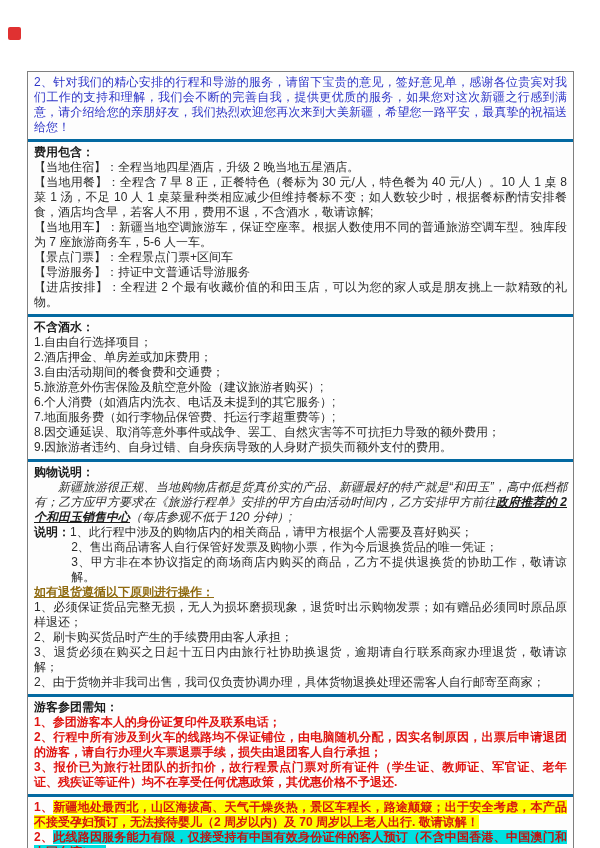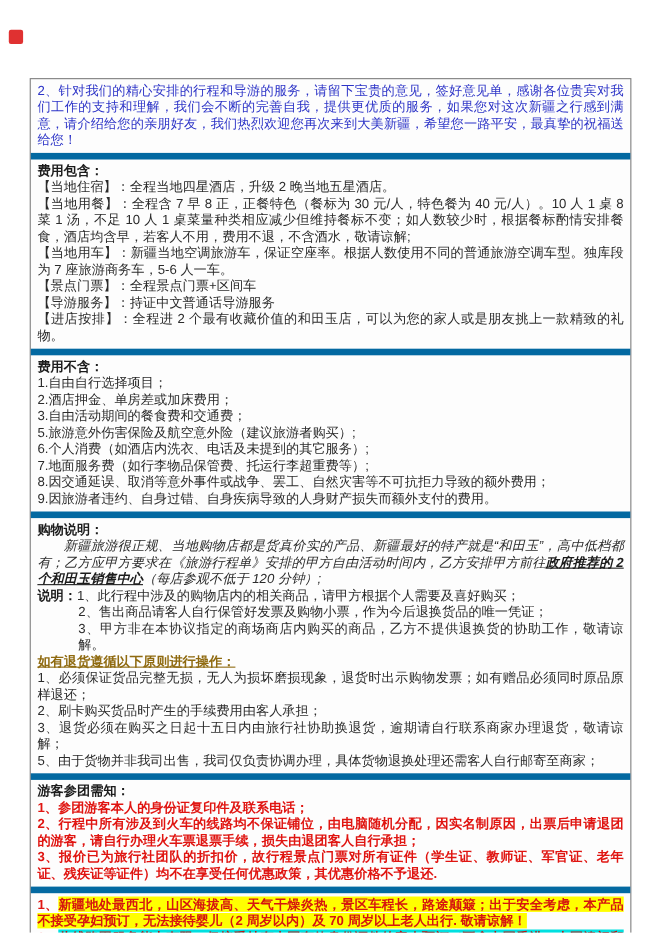--- a/index.html
+++ b/index.html
@@ -14,21 +14,21 @@
   .marker{
     position:absolute;left:8px;top:27px;width:13px;height:13px;
     background:#e03131;border-radius:2px;
   }
   .notice-table{
     position:absolute;left:27px;top:71px;width:545px;
     border:1px solid #7f7f7f;
     background:#fdfdfd;
     font-size:12px;line-height:15px;
   }
-  .row{padding:3px 6px 4px 6px;border-top:6px solid #0369a1;}
+  .row{padding:3px 6px 4px 6px;border-top:3px solid #0369a1;}
   .row:first-child{border-top:none;}
   .para{margin:0;text-align:justify;}
   .para.indent2{text-indent:2em;font-style:italic;}
   .para.indent3{padding-left:3.1em;}
   .blue{color:#2d34c7;}
   .bold{font-weight:bold;color:#1c1c1c;}
   .red{color:#e01511;font-weight:bold;}
   .boldul{font-weight:bold;text-decoration:underline;color:#1c1c1c;}
   .brown{color:#8f6a10;font-weight:bold;text-decoration:underline;}
   .hl-y{background:#ffff00;color:#d6150f;font-weight:bold;}
@@ -46,41 +46,41 @@
       <div class="row">
         <div class="para"><span class="bold">费用包含：</span></div>
         <div class="para"><span>【当地住宿】：全程当地四星酒店，升级 2 晚当地五星酒店。</span></div>
         <div class="para"><span>【当地用餐】：全程含 7 早 8 正，正餐特色（餐标为 30 元/人，特色餐为 40 元/人）。10 人 1 桌 8 菜 1 汤，不足 10 人 1 桌菜量种类相应减少但维持餐标不变；如人数较少时，根据餐标酌情安排餐食，酒店均含早，若客人不用，费用不退，不含酒水，敬请谅解;</span></div>
         <div class="para"><span>【当地用车】：新疆当地空调旅游车，保证空座率。根据人数使用不同的普通旅游空调车型。独库段为 7 座旅游商务车，5-6 人一车。</span></div>
         <div class="para"><span>【景点门票】：全程景点门票+区间车</span></div>
         <div class="para"><span>【导游服务】：持证中文普通话导游服务</span></div>
         <div class="para"><span>【进店按排】：全程进 2 个最有收藏价值的和田玉店，可以为您的家人或是朋友挑上一款精致的礼物。</span></div>
       </div>
       <div class="row">
-        <div class="para"><span class="bold">费用不含：</span></div>
+        <div class="para"><span class="bold">不含酒水：</span></div>
         <div class="para"><span>1.自由自行选择项目；</span></div>
         <div class="para"><span>2.酒店押金、单房差或加床费用；</span></div>
         <div class="para"><span>3.自由活动期间的餐食费和交通费；</span></div>
         <div class="para"><span>5.旅游意外伤害保险及航空意外险（建议旅游者购买）;</span></div>
         <div class="para"><span>6.个人消费（如酒店内洗衣、电话及未提到的其它服务）;</span></div>
         <div class="para"><span>7.地面服务费（如行李物品保管费、托运行李超重费等）;</span></div>
         <div class="para"><span>8.因交通延误、取消等意外事件或战争、罢工、自然灾害等不可抗拒力导致的额外费用；</span></div>
         <div class="para"><span>9.因旅游者违约、自身过错、自身疾病导致的人身财产损失而额外支付的费用。</span></div>
       </div>
       <div class="row">
         <div class="para"><span class="bold">购物说明：</span></div>
         <div class="para indent2"><span>新疆旅游很正规、当地购物店都是货真价实的产品、新疆最好的特产就是“和田玉”，高中低档都有；乙方应甲方要求在《旅游行程单》安排的甲方自由活动时间内，乙方安排甲方前往</span><span class="boldul">政府推荐的 2 个和田玉销售中心</span><span>（每店参观不低于 120 分钟）;</span></div>
         <div class="para"><span class="bold">说明：</span><span>1、此行程中涉及的购物店内的相关商品，请甲方根据个人需要及喜好购买；</span></div>
         <div class="para indent3"><span>2、售出商品请客人自行保管好发票及购物小票，作为今后退换货品的唯一凭证；</span></div>
         <div class="para indent3"><span>3、甲方非在本协议指定的商场商店内购买的商品，乙方不提供退换货的协助工作，敬请谅解。</span></div>
         <div class="para"><span class="brown">如有退货遵循以下原则进行操作：</span></div>
         <div class="para"><span>1、必须保证货品完整无损，无人为损坏磨损现象，退货时出示购物发票；如有赠品必须同时原品原样退还；</span></div>
         <div class="para"><span>2、刷卡购买货品时产生的手续费用由客人承担；</span></div>
         <div class="para"><span>3、退货必须在购买之日起十五日内由旅行社协助换退货，逾期请自行联系商家办理退货，敬请谅解；</span></div>
-        <div class="para"><span>5、由于货物并非我司出售，我司仅负责协调办理，具体货物退换处理还需客人自行邮寄至商家；</span></div>
+        <div class="para"><span>2、由于货物并非我司出售，我司仅负责协调办理，具体货物退换处理还需客人自行邮寄至商家；</span></div>
       </div>
       <div class="row">
         <div class="para"><span class="bold">游客参团需知：</span></div>
         <div class="para"><span class="red">1、参团游客本人的身份证复印件及联系电话；</span></div>
         <div class="para"><span class="red">2、行程中所有涉及到火车的线路均不保证铺位，由电脑随机分配，因实名制原因，出票后申请退团的游客，请自行办理火车票退票手续，损失由退团客人自行承担；</span></div>
         <div class="para"><span class="red">3、报价已为旅行社团队的折扣价，故行程景点门票对所有证件（学生证、教师证、军官证、老年证、残疾证等证件）均不在享受任何优惠政策，其优惠价格不予退还.</span></div>
       </div>
       <div class="row">
         <div class="para"><span class="red">1、</span><span class="hl-y">新疆地处最西北，山区海拔高、天气干燥炎热，景区车程长，路途颠簸；出于安全考虑，本产品不接受孕妇预订，无法接待婴儿（2 周岁以内）及 70 周岁以上老人出行. 敬请谅解！</span></div>
         <div class="para"><span class="red">2、</span><span class="hl-c">此线路因服务能力有限，仅接受持有中国有效身份证件的客人预订（不含中国香港、中国澳门和中国台湾）；</span></div>

